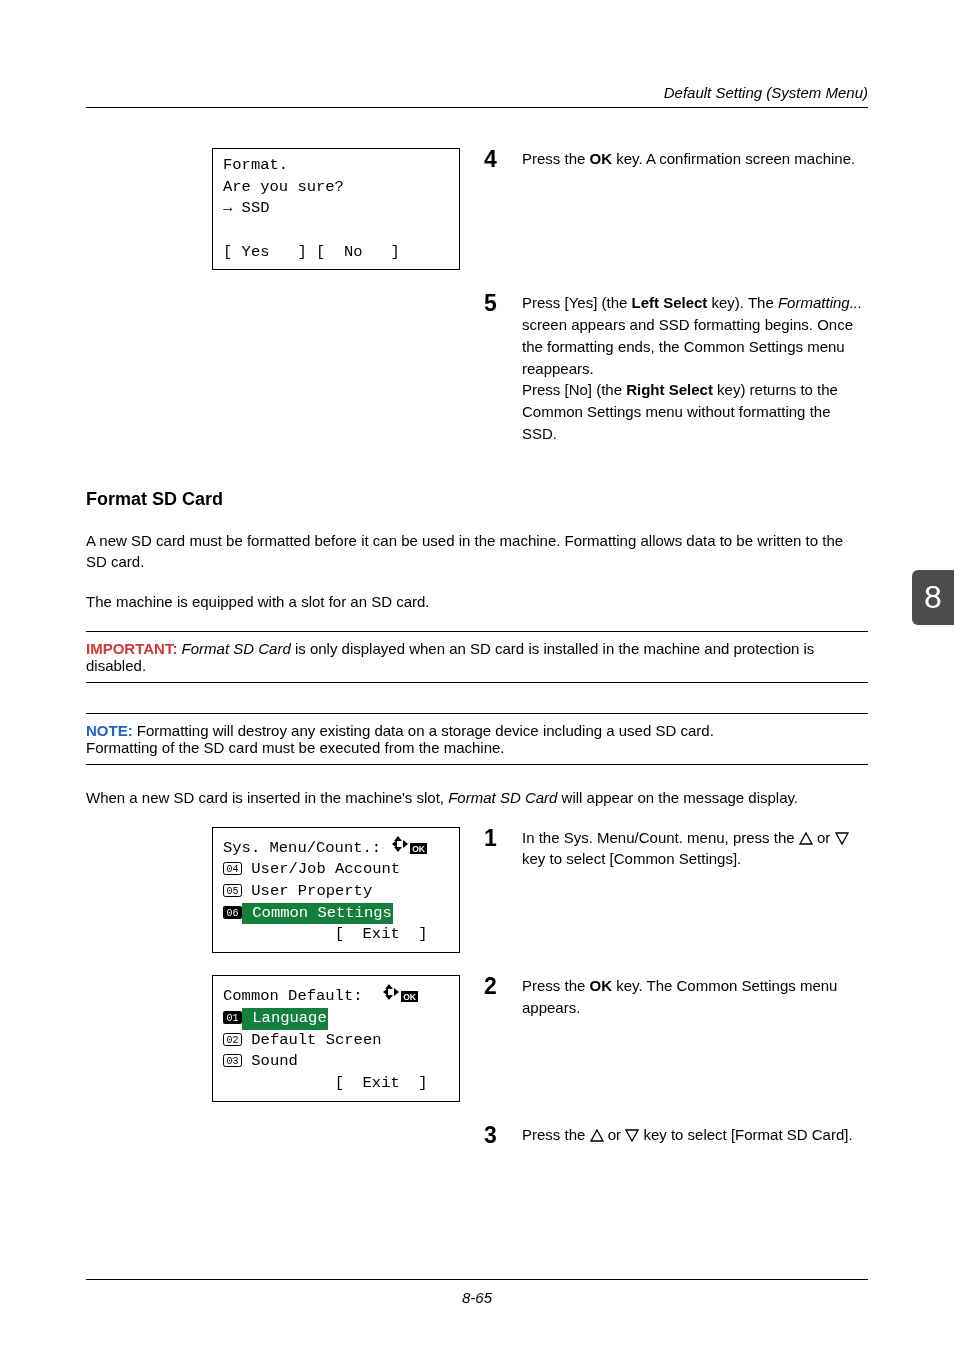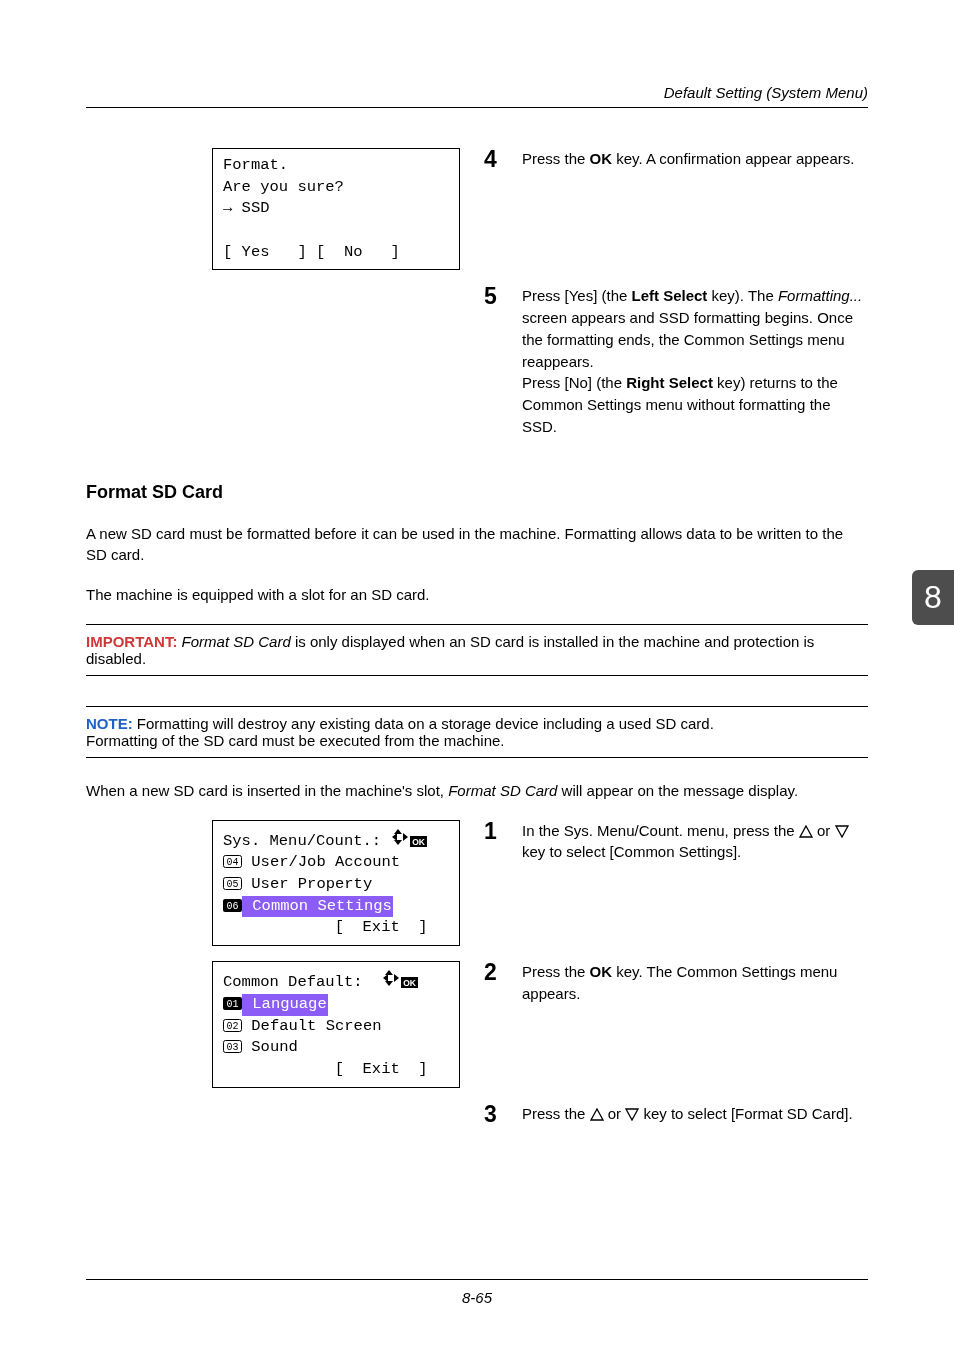--- a/index.html
+++ b/index.html
@@ -39,25 +39,25 @@
   .lcd-box {
     border: 1px solid #000;
     width: 248px;
     min-height: 122px;
     padding: 6px 10px 6px 10px;
     font-family: "Courier New", Courier, monospace;
     font-size: 15.5px;
     line-height: 1.4;
     white-space: pre;
     margin-left: 126px;
-    margin-bottom: 15px;
+    margin-bottom: 22px;
   }
   .lcd-box .hl {
     display: inline-block;
-    background: #8b5cf6;
+    background: #15803d;
     color: #fff;
     padding: 0 1px;
   }
   .lcd-box .hatch {
     display: inline-block;
     background-image: repeating-linear-gradient(
       0deg, #000 0 1px, transparent 1px 2px
     );
     color: #fff;
     -webkit-text-stroke: 0;
@@ -176,21 +176,21 @@
       <div class="lcd-box"><span>Format.</span>
 <span>Are you sure?</span>
 <span>→ SSD</span>
 <span></span>
 <span>[ Yes   ] [  No   ]</span></div>
     </div>
     <div class="right-col">
       <div class="step-block">
         <div class="step-num">4</div>
         <div class="step-text">
-          <span>Press the </span><b>OK</b><span> key. A confirmation appear appears.</span>
+          <span>Press the </span><b>OK</b><span> key. A confirmation screen machine.</span>
         </div>
       </div>
     </div>
   </div>
 
   <div class="two-col">
     <div style="width:374px"></div>
     <div class="right-col">
       <div class="step-block">
         <div class="step-num">5</div>

